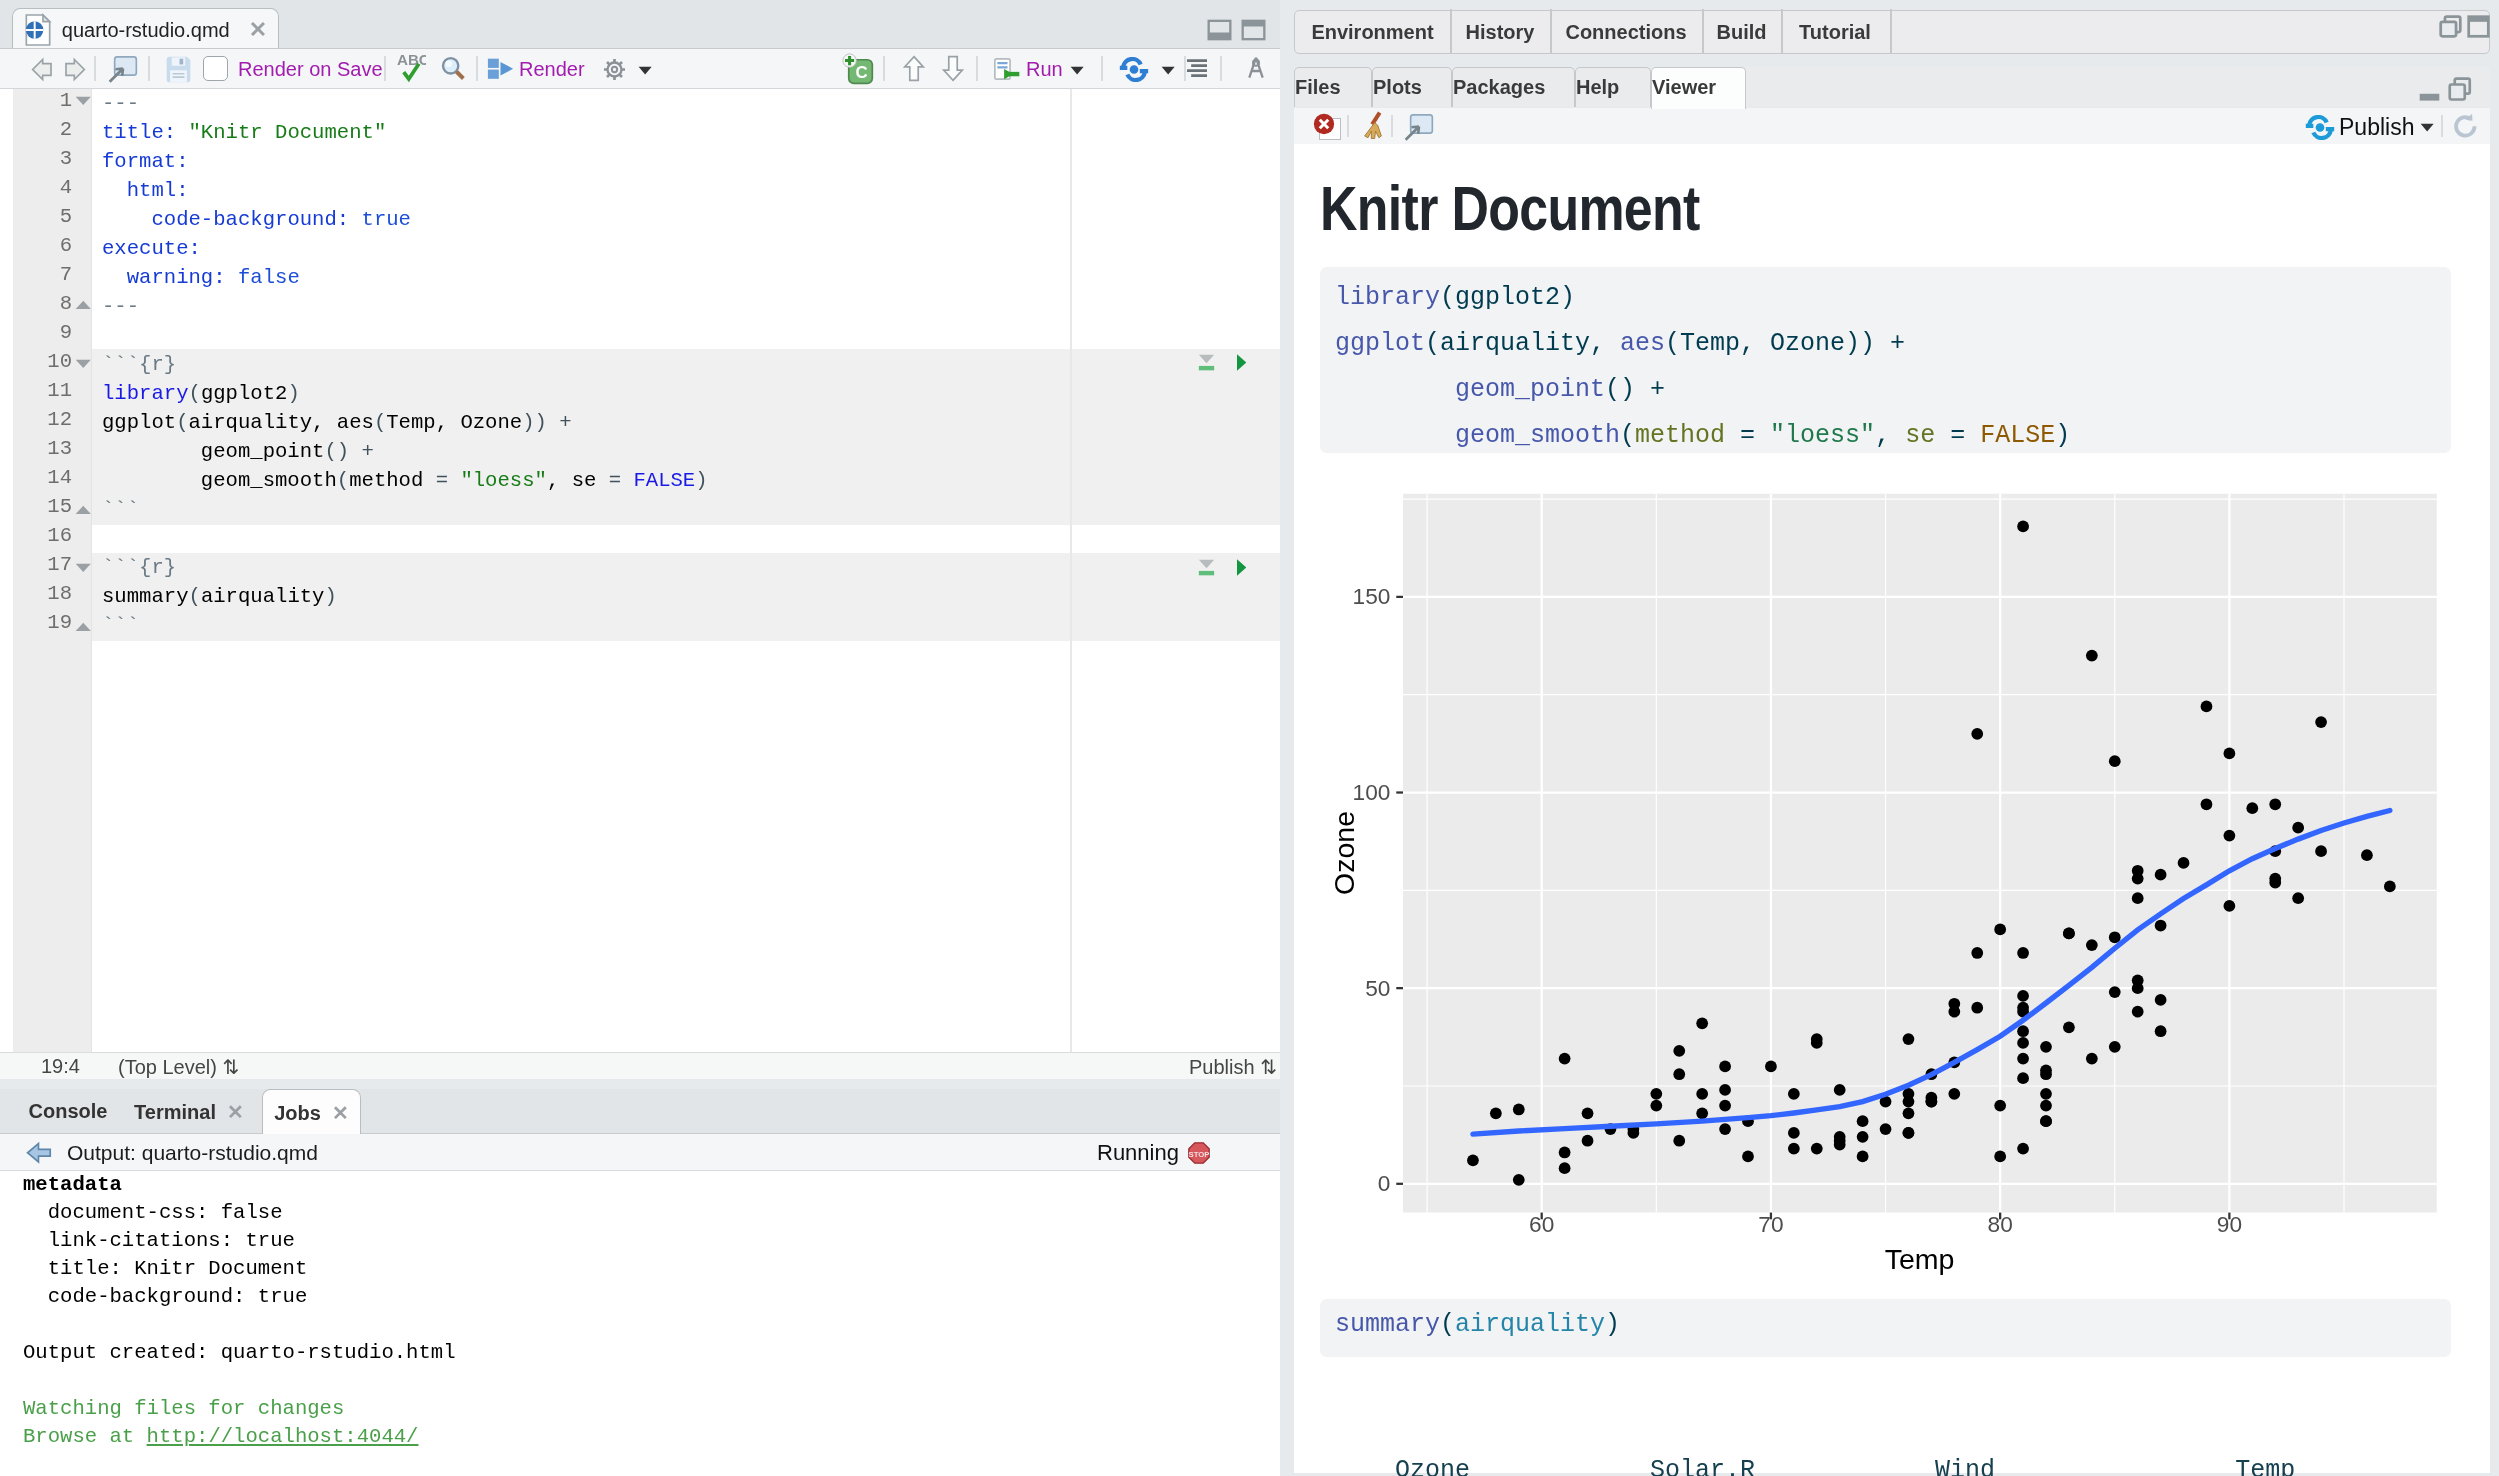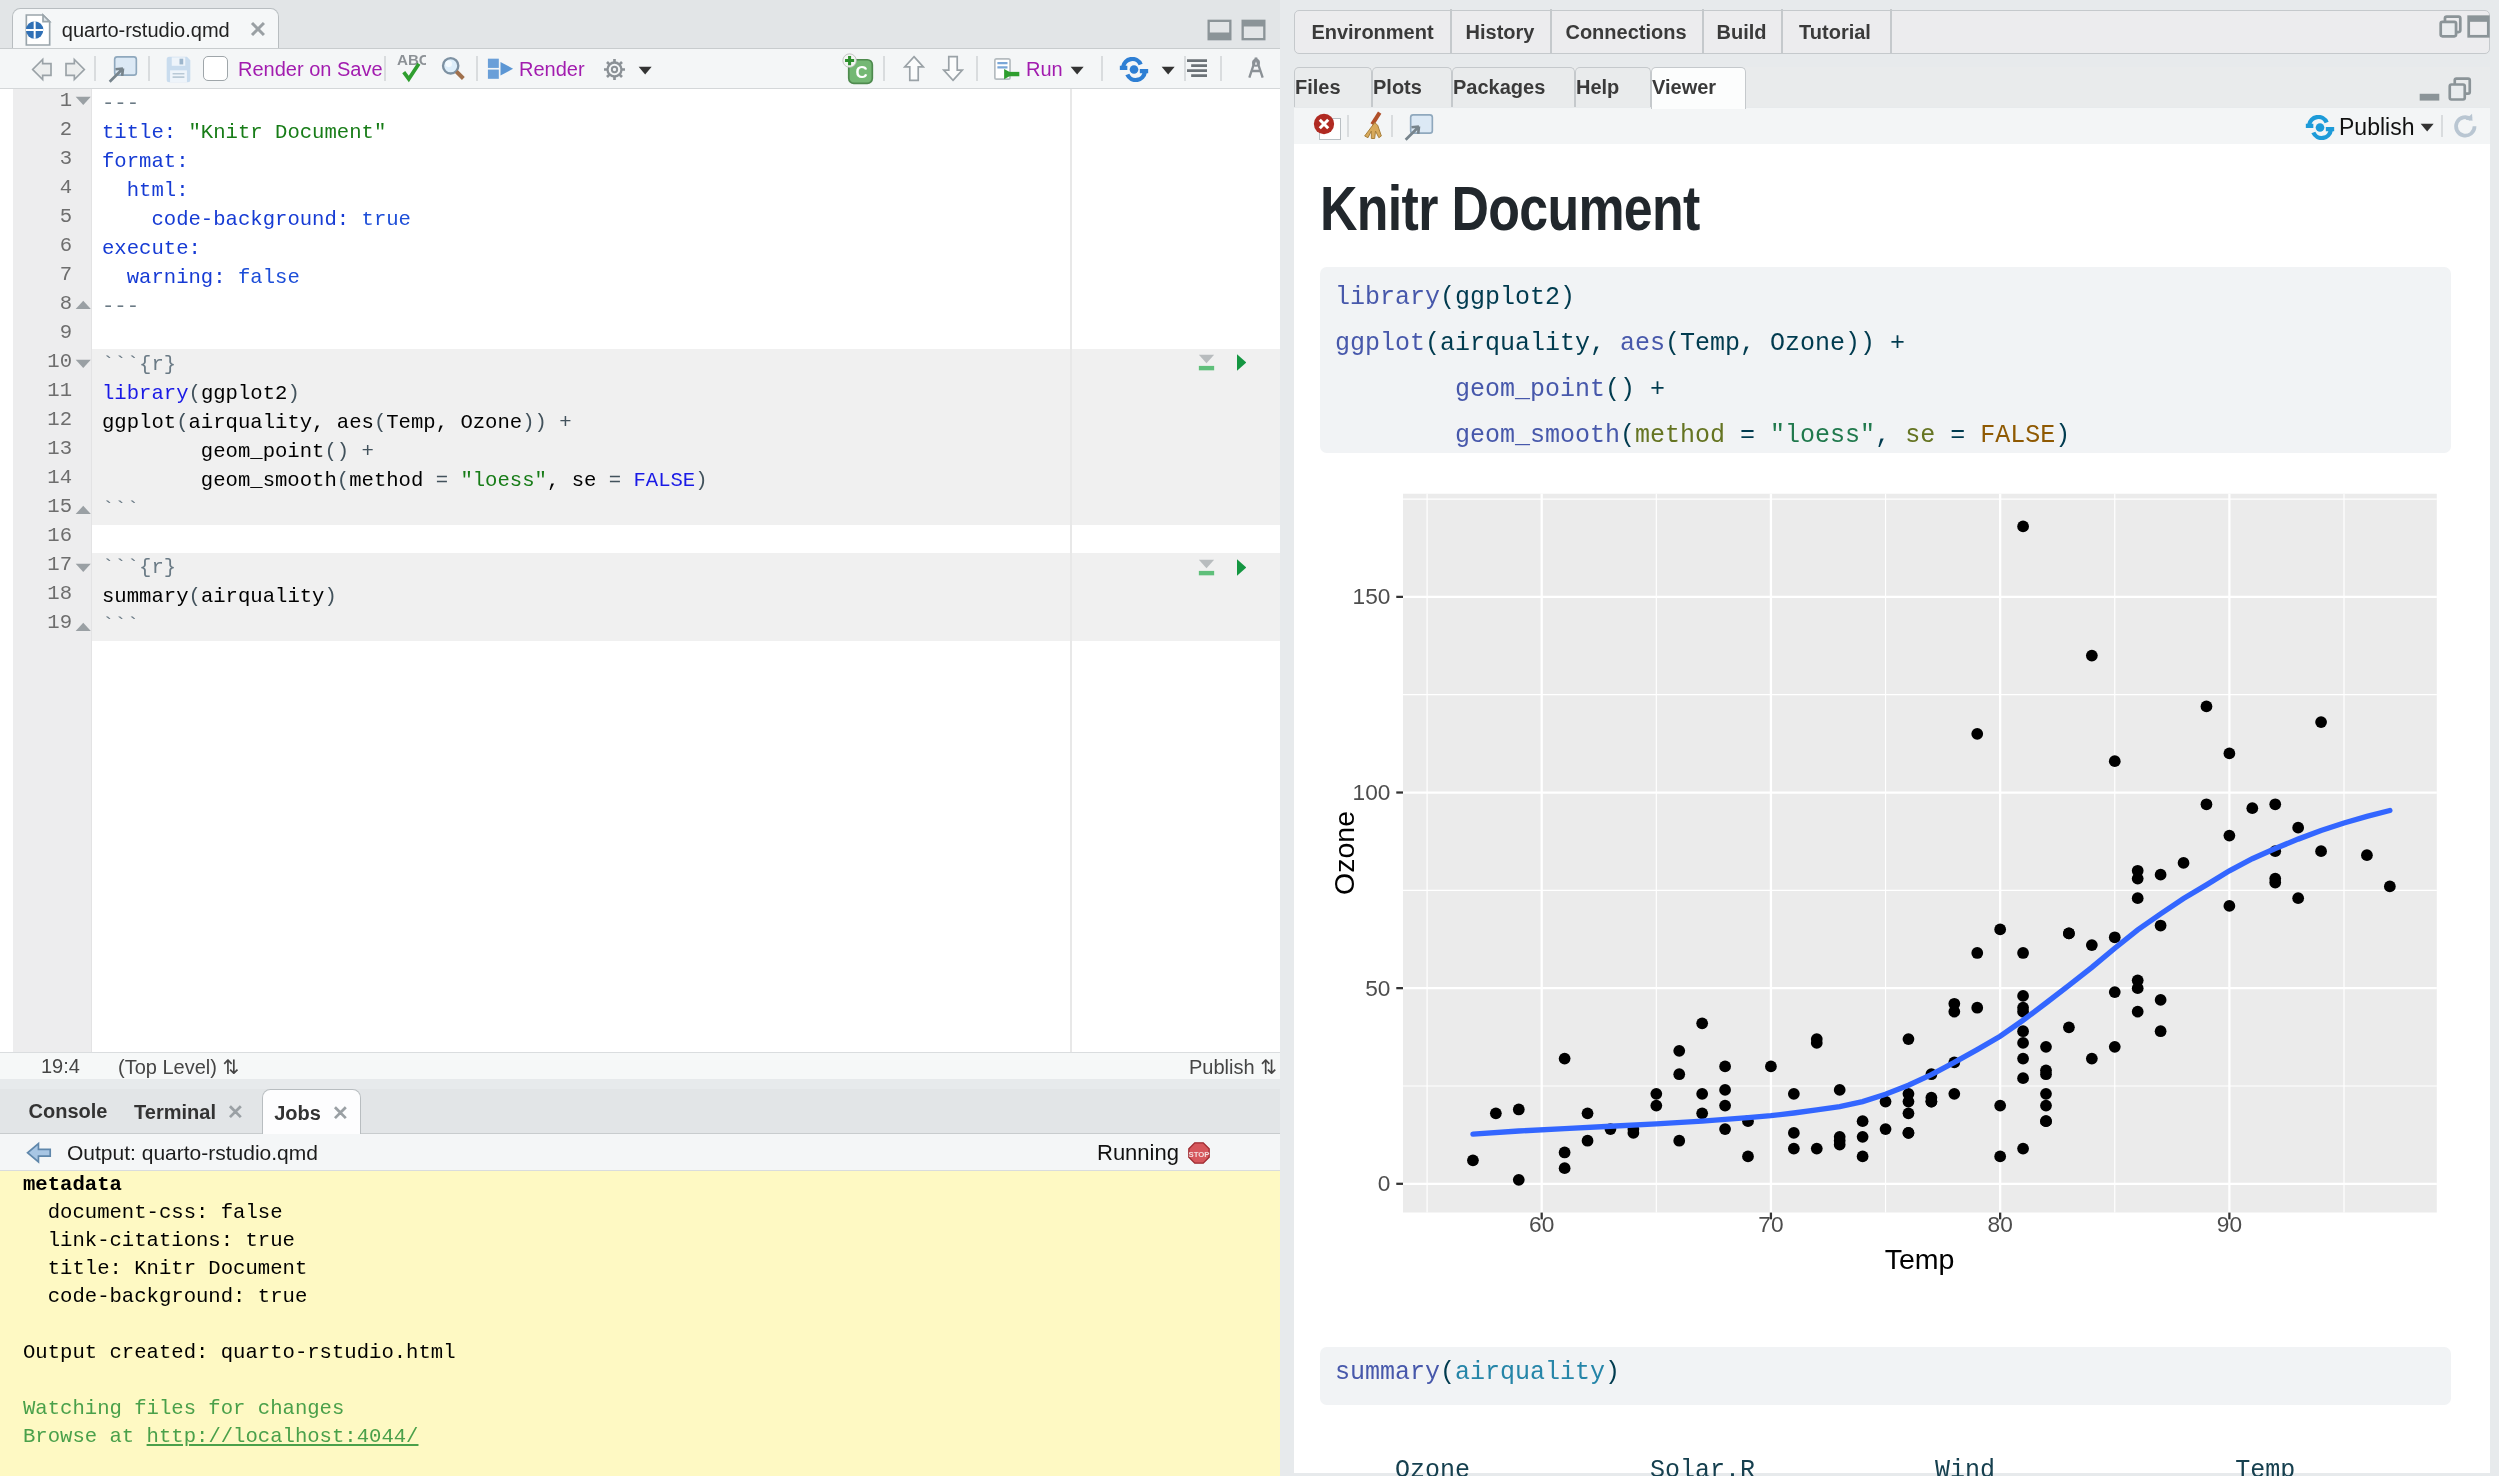--- a/index.html
+++ b/index.html
@@ -10,21 +10,21 @@
 #tab-src .x{position:absolute;left:236px;top:7.6px;font-size:22px;color:#9aa0a4;font-weight:700}
 #toolbar1{left:0;top:49px;width:1280px;height:40px;background:#f4f6f7;border-bottom:1.7px solid #d4d7d9}
 #toolbar1 .txt{position:absolute;top:9.2px;font-size:20px;color:#a21caf}
 #editor{left:0;top:89px;width:1280px;height:963px;background:#fff;overflow:hidden}
 #gutter{position:absolute;left:13.4px;top:0;width:79px;height:100%;background:#ededee;border-right:1.7px solid #e3e3e4}
 .chunkbg{position:absolute;left:92px;right:0;background:#f0f0f0}
 #code{position:absolute;left:102px;top:0;font-size:20.6px;line-height:29px;white-space:pre;font-family:"Liberation Mono",monospace;color:#000}
 #marginline{position:absolute;left:1070px;top:0;width:1.7px;height:100%;background:#e8e8e8}
 .y{color:#163bd4}.s{color:#177c17}.c{color:#6a7a85}.v{color:#1d4ed8}.k{color:#1a1ae6}.p{color:#42525c}
 #statusbar{left:0;top:1052px;width:1280px;height:27px;background:#f6f8f8;border-top:1.7px solid #dadddf;font-size:20px;color:#454545}
-#conspane{left:0;top:1089px;width:1280px;height:388px;background:#fef9c3}
+#conspane{left:0;top:1089px;width:1280px;height:388px;background:#ffffff}
 #constabs{position:absolute;left:0;top:0;width:100%;height:45px;background:#e2e5e7;border-bottom:1.7px solid #c8ccce}
 .ctab{position:absolute;top:0;height:45px;font-size:20px;font-weight:700;color:#333;padding-top:11px}
 #tab-jobs{background:#fdfdfe;border:1.7px solid #b8bdc0;border-bottom:none;border-radius:8.4px 8.4px 0 0}
 #constools{position:absolute;left:0;top:45px;width:100%;height:37px;background:#f4f6f7;border-bottom:1.7px solid #d9dcde}
 #consout{position:absolute;left:23px;top:82px;font-size:20.6px;line-height:28px;white-space:pre;font-family:"Liberation Mono",monospace;color:#000}
 .grn{color:#4aa04a}
 #envbar{left:1294px;top:10px;width:1196px;height:44px;background:#ececee;border:1.7px solid #c5c9cc;border-radius:5px}
 #envbar .t{position:absolute;top:10px;font-size:20px;font-weight:700;color:#3a3a3a;text-align:center}
 #envbar .d{position:absolute;top:-1.7px;width:1.7px;height:44px;background:#c5c9cc}
 #filesbar{left:1294px;top:67px;width:1196px;height:40px;background:#e9ebec}
@@ -346,21 +346,21 @@
   </svg>
 </div>
 <div class="abs" id="viewer"></div>
 <div class="abs" id="vh1">Knitr Document</div>
 <div class="abs codeblock" style="top:267px;height:186px">
 <pre style="top:8.4px"><span class="fu">library</span>(ggplot2)
 <span class="fu">ggplot</span>(airquality, <span class="fu">aes</span>(Temp, Ozone)) +
         <span class="fu">geom_point</span>() +
         <span class="fu">geom_smooth</span>(<span class="at2">method</span> = <span class="st2">"loess"</span>, <span class="at2">se</span> = <span class="cn2">FALSE</span>)</pre>
 </div>
-<div class="abs codeblock" style="top:1347px;height:58px">
+<div class="abs codeblock" style="top:1299px;height:58px">
 <pre style="top:3.4px"><span class="fu">summary</span>(<span style="color:#2585a8">airquality</span>)</pre>
 </div>
 <div class="abs" id="tblhead">    Ozone            Solar.R            Wind                Temp</div>
 <svg id="chart" viewBox="1540 546 1422 1000" style="position:absolute;left:1294px;top:459px;width:1194px;height:840px">
 <rect x="1669.8" y="587.2" width="1231.2" height="856.0" fill="#EBEBEB"></rect>
 <line x1="1698.5" y1="587.2" x2="1698.5" y2="1443.3" stroke="#fff" stroke-width="1.4"></line>
 <line x1="1971.5" y1="587.2" x2="1971.5" y2="1443.3" stroke="#fff" stroke-width="1.4"></line>
 <line x1="2244.5" y1="587.2" x2="2244.5" y2="1443.3" stroke="#fff" stroke-width="1.4"></line>
 <line x1="2517.5" y1="587.2" x2="2517.5" y2="1443.3" stroke="#fff" stroke-width="1.4"></line>
 <line x1="2790.5" y1="587.2" x2="2790.5" y2="1443.3" stroke="#fff" stroke-width="1.4"></line>

